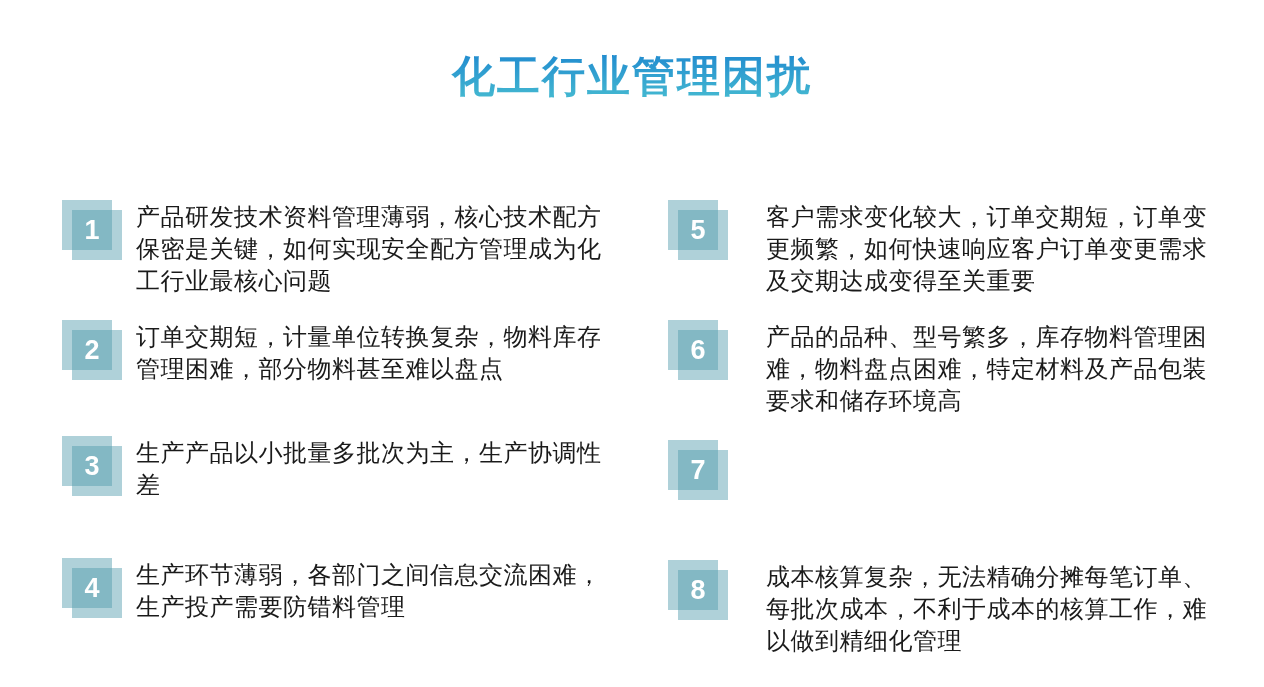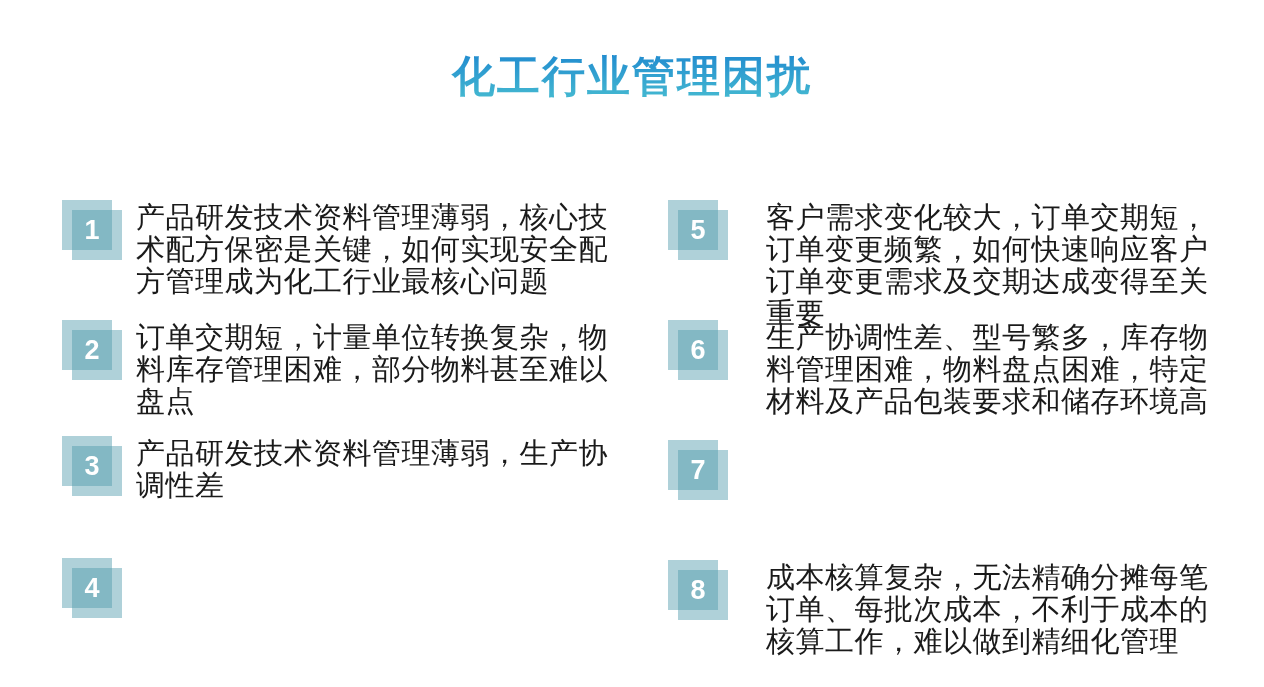--- a/index.html
+++ b/index.html
@@ -70,21 +70,21 @@
     display: flex;
     align-items: center;
     justify-content: center;
     color: #ffffff;
     font-size: 27px;
     font-weight: bold;
   }
 
   .pain-text {
     margin-top: 1px;
-    font-size: 29px;
+    font-size: 24px;
     line-height: 32px;
     color: #1a1a1a;
     letter-spacing: 0.5px;
   }
   .col-left  .pain-text { width: 492px; }
   .col-right .pain-text { width: 478px; margin-left: 24px; }
 </style>
 </head>
 <body>
 
@@ -109,47 +109,48 @@
     </div>
     <p class="pain-text">订单交期短，计量单位转换复杂，物料库存管理困难，部分物料甚至难以盘点</p>
   </div>
 
   <div class="pain-item col-left row3">
     <div class="num-badge">
       <span class="sq sq-back"></span>
       <span class="sq sq-front"></span>
       <span class="badge-number">3</span>
     </div>
-    <p class="pain-text">产品研发技术资料管理薄弱，生产协调性差</p>
+    <p class="pain-text">生产产品以小批量多批次为主，生产协调性差</p>
   </div>
 
   <div class="pain-item col-left row4">
     <div class="num-badge">
       <span class="sq sq-back"></span>
       <span class="sq sq-front"></span>
       <span class="badge-number">4</span>
     </div>
+    <p class="pain-text">生产环节薄弱，各部门之间信息交流困难，生产投产需要防错料管理</p>
   </div>
 
   <div class="pain-item col-right row1">
     <div class="num-badge">
       <span class="sq sq-back"></span>
       <span class="sq sq-front"></span>
       <span class="badge-number">5</span>
     </div>
     <p class="pain-text">客户需求变化较大，订单交期短，订单变更频繁，如何快速响应客户订单变更需求及交期达成变得至关重要</p>
   </div>
 
   <div class="pain-item col-right row2">
     <div class="num-badge">
       <span class="sq sq-back"></span>
       <span class="sq sq-front"></span>
       <span class="badge-number">6</span>
     </div>
-    <p class="pain-text">生产协调性差、型号繁多，库存物料管理困难，物料盘点困难，特定材料及产品包装要求和储存环境高</p>
+    <p class="pain-text">产品的品种、型号繁多，库存物料管理困难，物料盘点困难，特定材料及产品包装要求和储存环境高</p>
   </div>
 
   <div class="pain-item col-right row3r">
     <div class="num-badge">
       <span class="sq sq-back"></span>
       <span class="sq sq-front"></span>
       <span class="badge-number">7</span>
     </div>
   </div>
 

